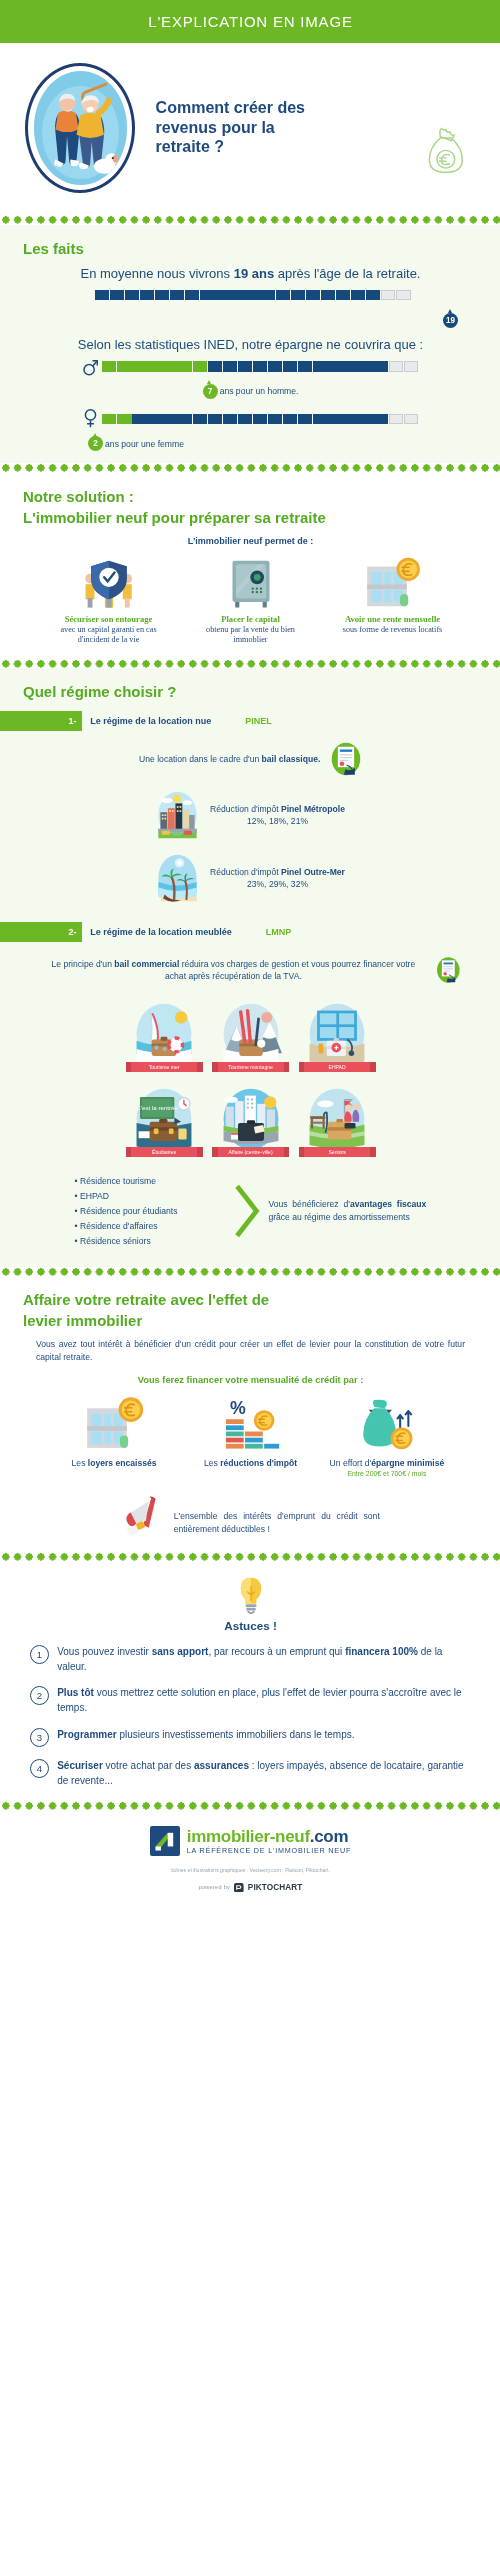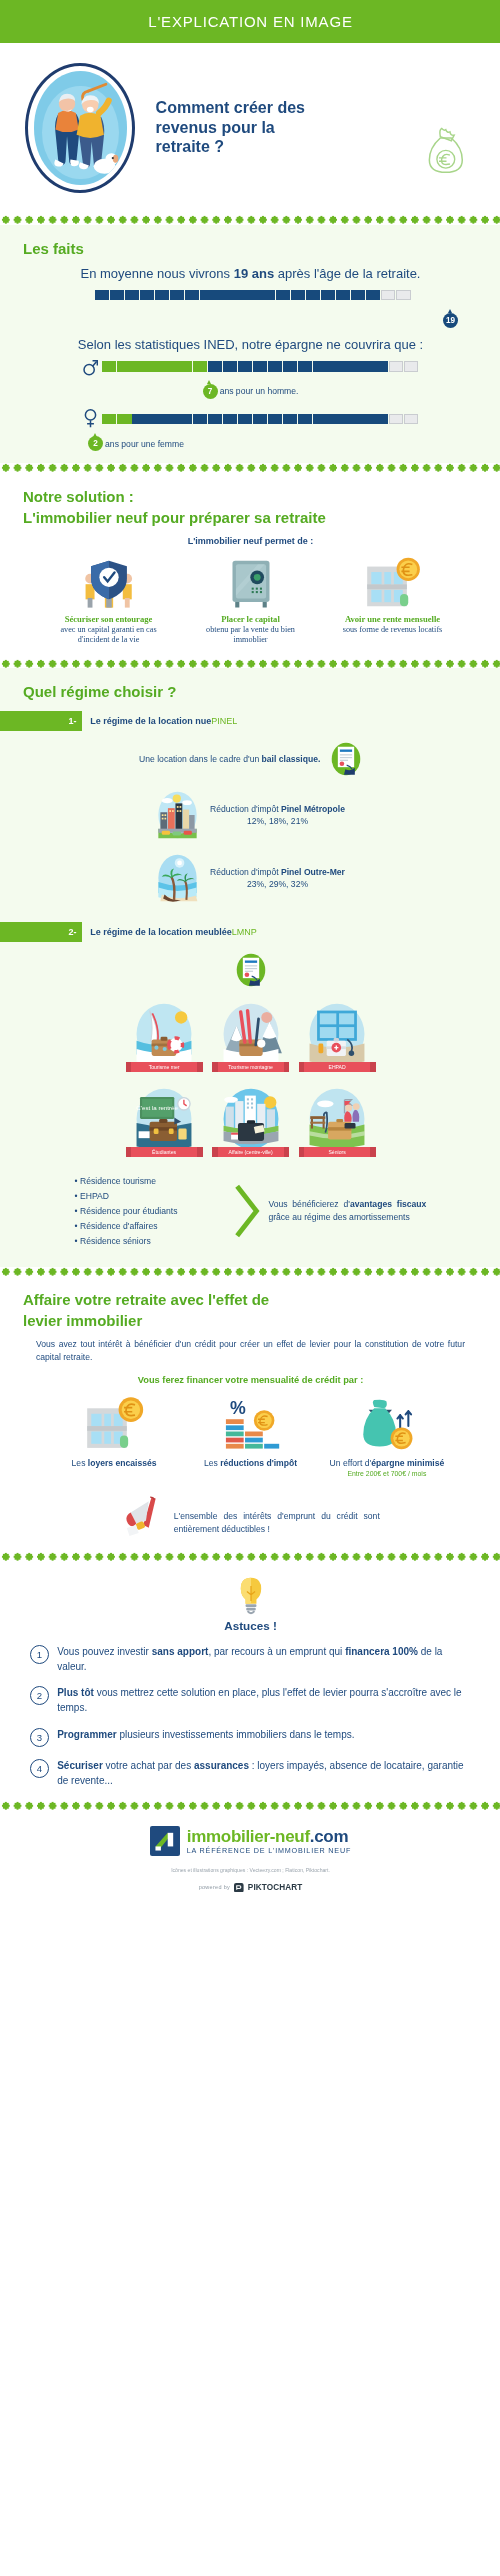--- a/index.html
+++ b/index.html
@@ -108,21 +108,21 @@
   .col3 .desc { color:#1f4a7e; font-size:8.2px; line-height:1.3; }
 
   
   .regime-row { display:flex; align-items:stretch; margin: 6.9px 0 4.1px 0; }
   .regime-num {
     background:#6cb724; color:#fff; font-weight:700; font-size:9px;
     width: 82px; display:flex; align-items:center; justify-content:flex-end;
     padding-right: 5.5px; height: 20.6px;
   }
   .regime-lbl { display:flex; align-items:center; padding-left: 8.2px; font-size:9px; font-weight:700; color:#1f4a7e; }
-  .regime-lbl .gr { color:#6cb724; font-weight:400; }
+  .regime-lbl .gr { color:#6cb724; font-weight:700;padding-left:34px; }
 
   .line-with-icon { display:flex; align-items:center; justify-content:center; gap:9.6px; padding: 6.9px 41px; }
   .line-with-icon p { font-size:8.6px; color:#1f4a7e; text-align:center; line-height:1.4; }
   .line-with-icon p b { font-weight:700; }
 
   .reduc { display:flex; align-items:center; justify-content:center; gap:11px; padding: 5.5px 0; }
   .reduc .img { width:43px; height:52px; flex:0 0 auto; }
   .reduc .txt { font-size:8.6px; color:#1f4a7e; text-align:center; line-height:1.4;}
   .reduc .txt b{font-weight:700;}
 
@@ -516,20 +516,23 @@
 
     <div class="regime-row" style="margin-top:12.4px">
       <div class="regime-num">2-</div>
       <div class="regime-lbl">
         <span>Le régime de la location meublée </span>
           <span class="gr">LMNP</span>
       </div>
     </div>
 
     <div class="line-with-icon" style="padding:6.9px 40px;">
+      <p>
+        <span>Le principe d'un </span><b>bail commercial</b><span> réduira vos charges de gestion et vous pourrez financer votre achat après récupération de la TVA.</span>
+      </p>
       <svg width="32" height="34" viewBox="0 0 46 50">
         <ellipse cx="23" cy="25" rx="21" ry="24" fill="#6cb724"></ellipse>
         <rect x="11" y="7" width="24" height="30" fill="#fff"></rect>
         <rect x="14" y="11" width="18" height="3.5" fill="#1f79c0"></rect>
         <g fill="#c8d2da">
             <rect x="14" y="18" width="18" height="1.8"></rect>
             <rect x="14" y="22" width="18" height="1.8"></rect>
             <rect x="14" y="26" width="12" height="1.8"></rect>
           </g>
         <circle cx="17" cy="32" r="3.4" fill="#e8505b"></circle>

